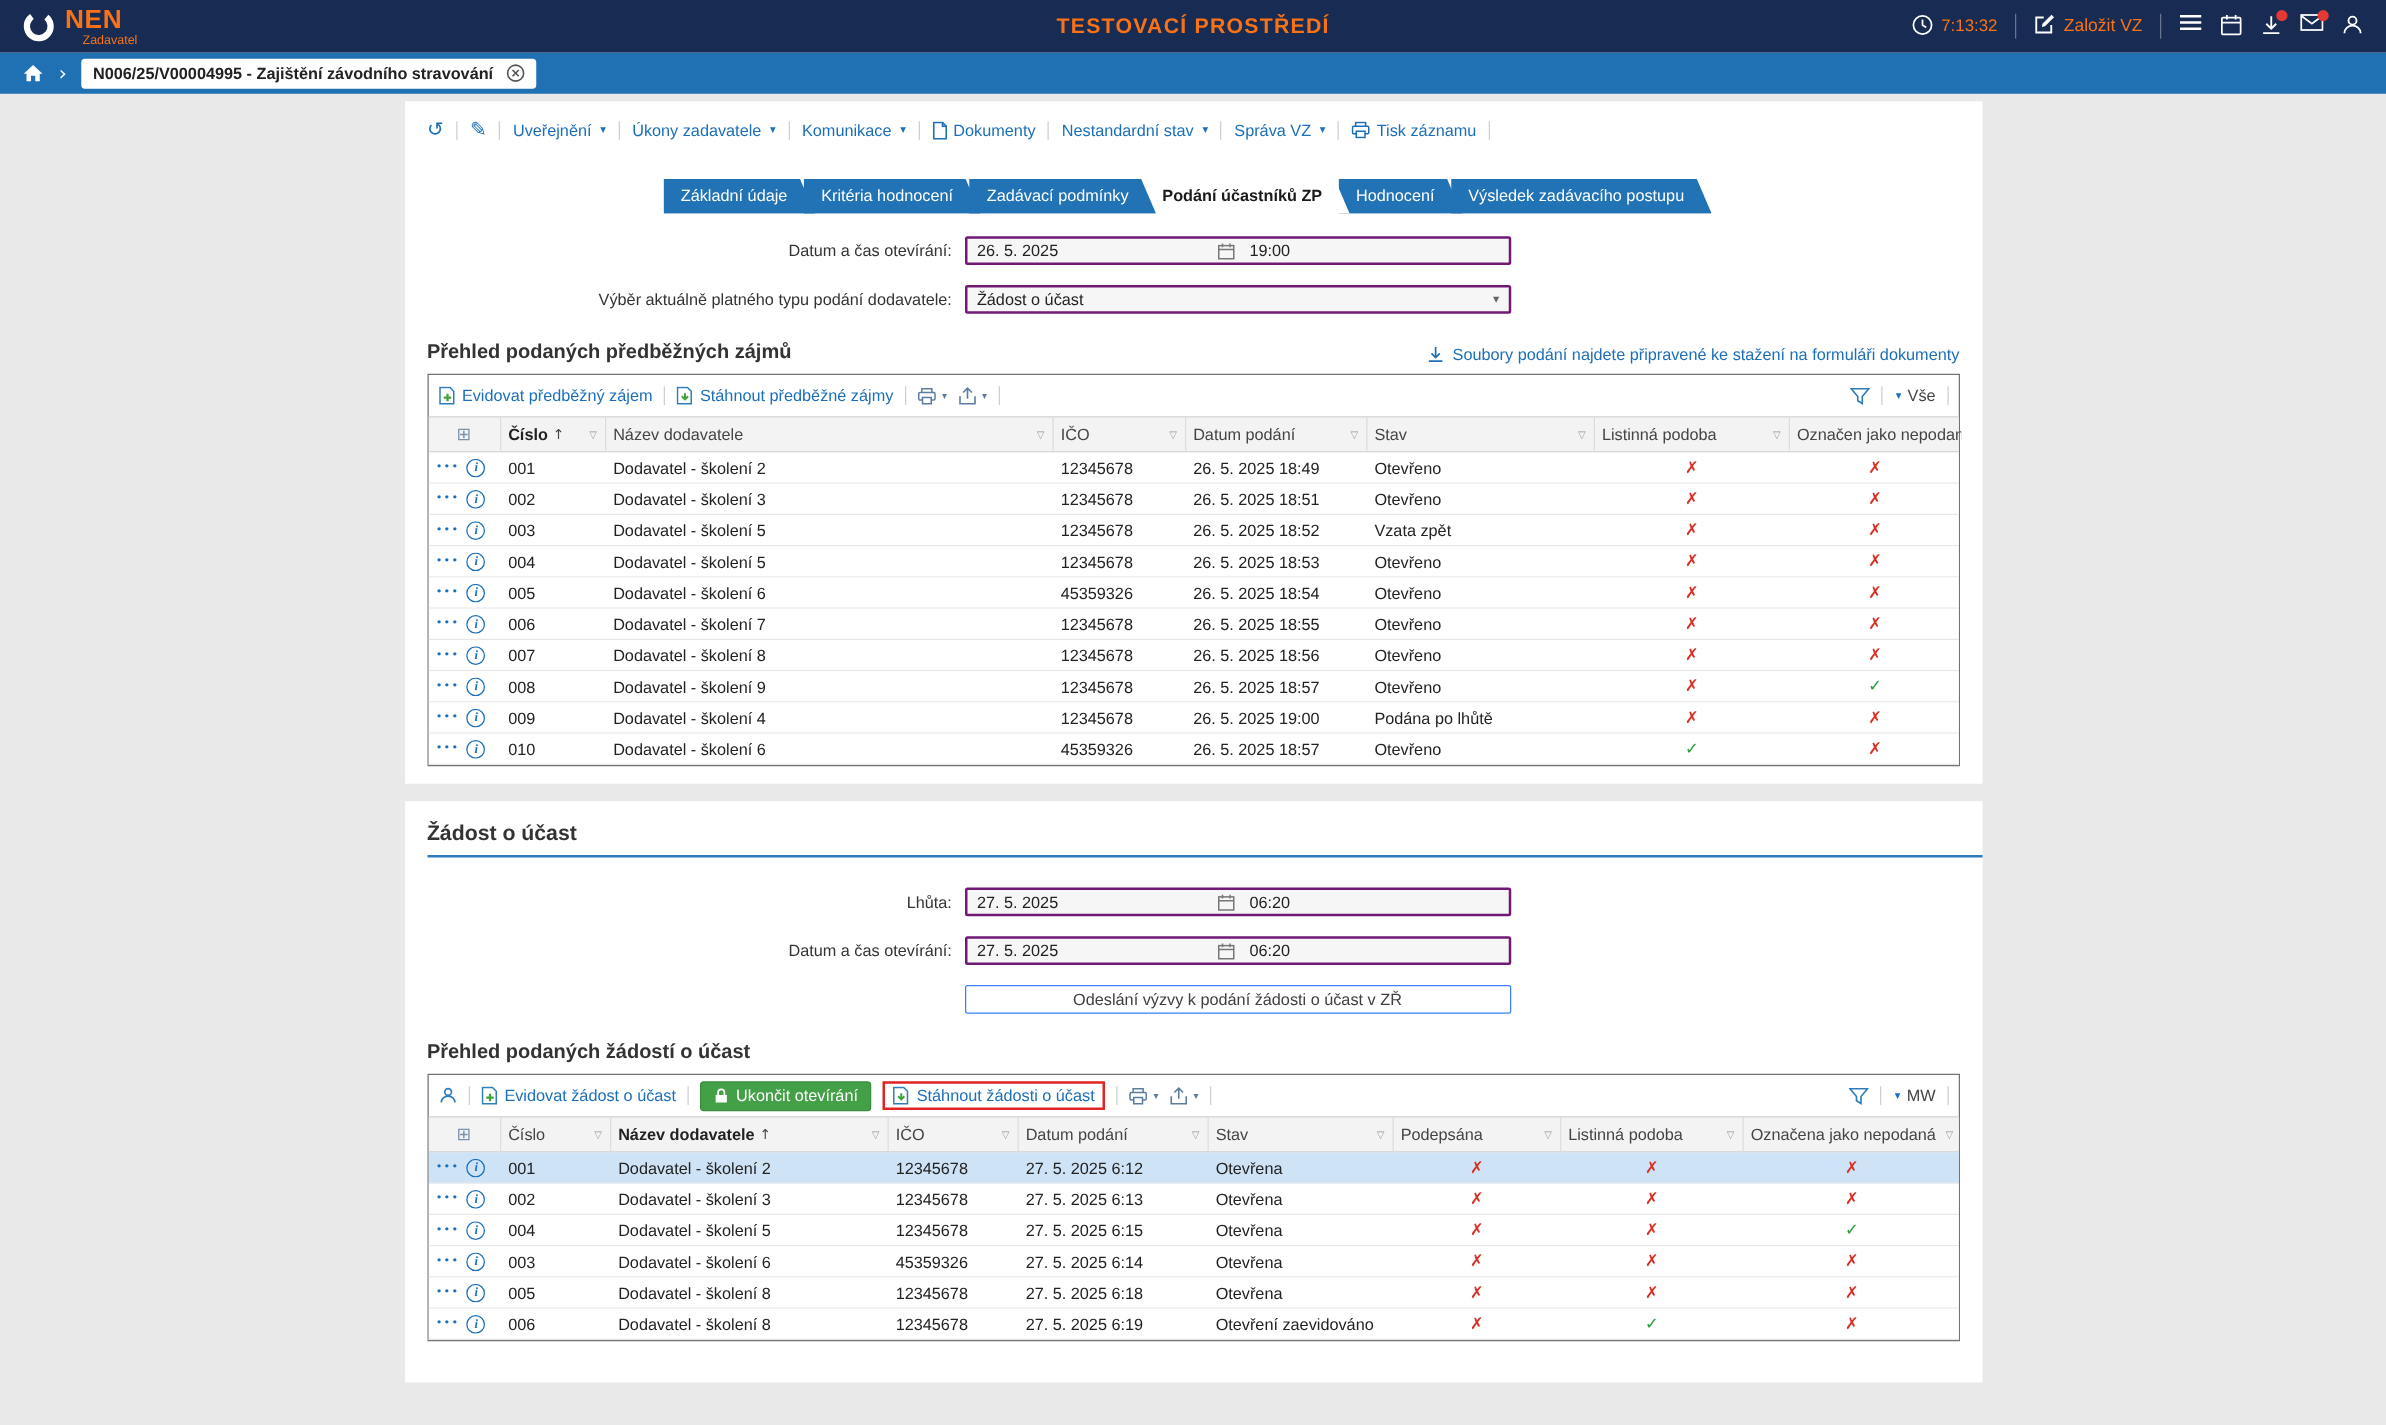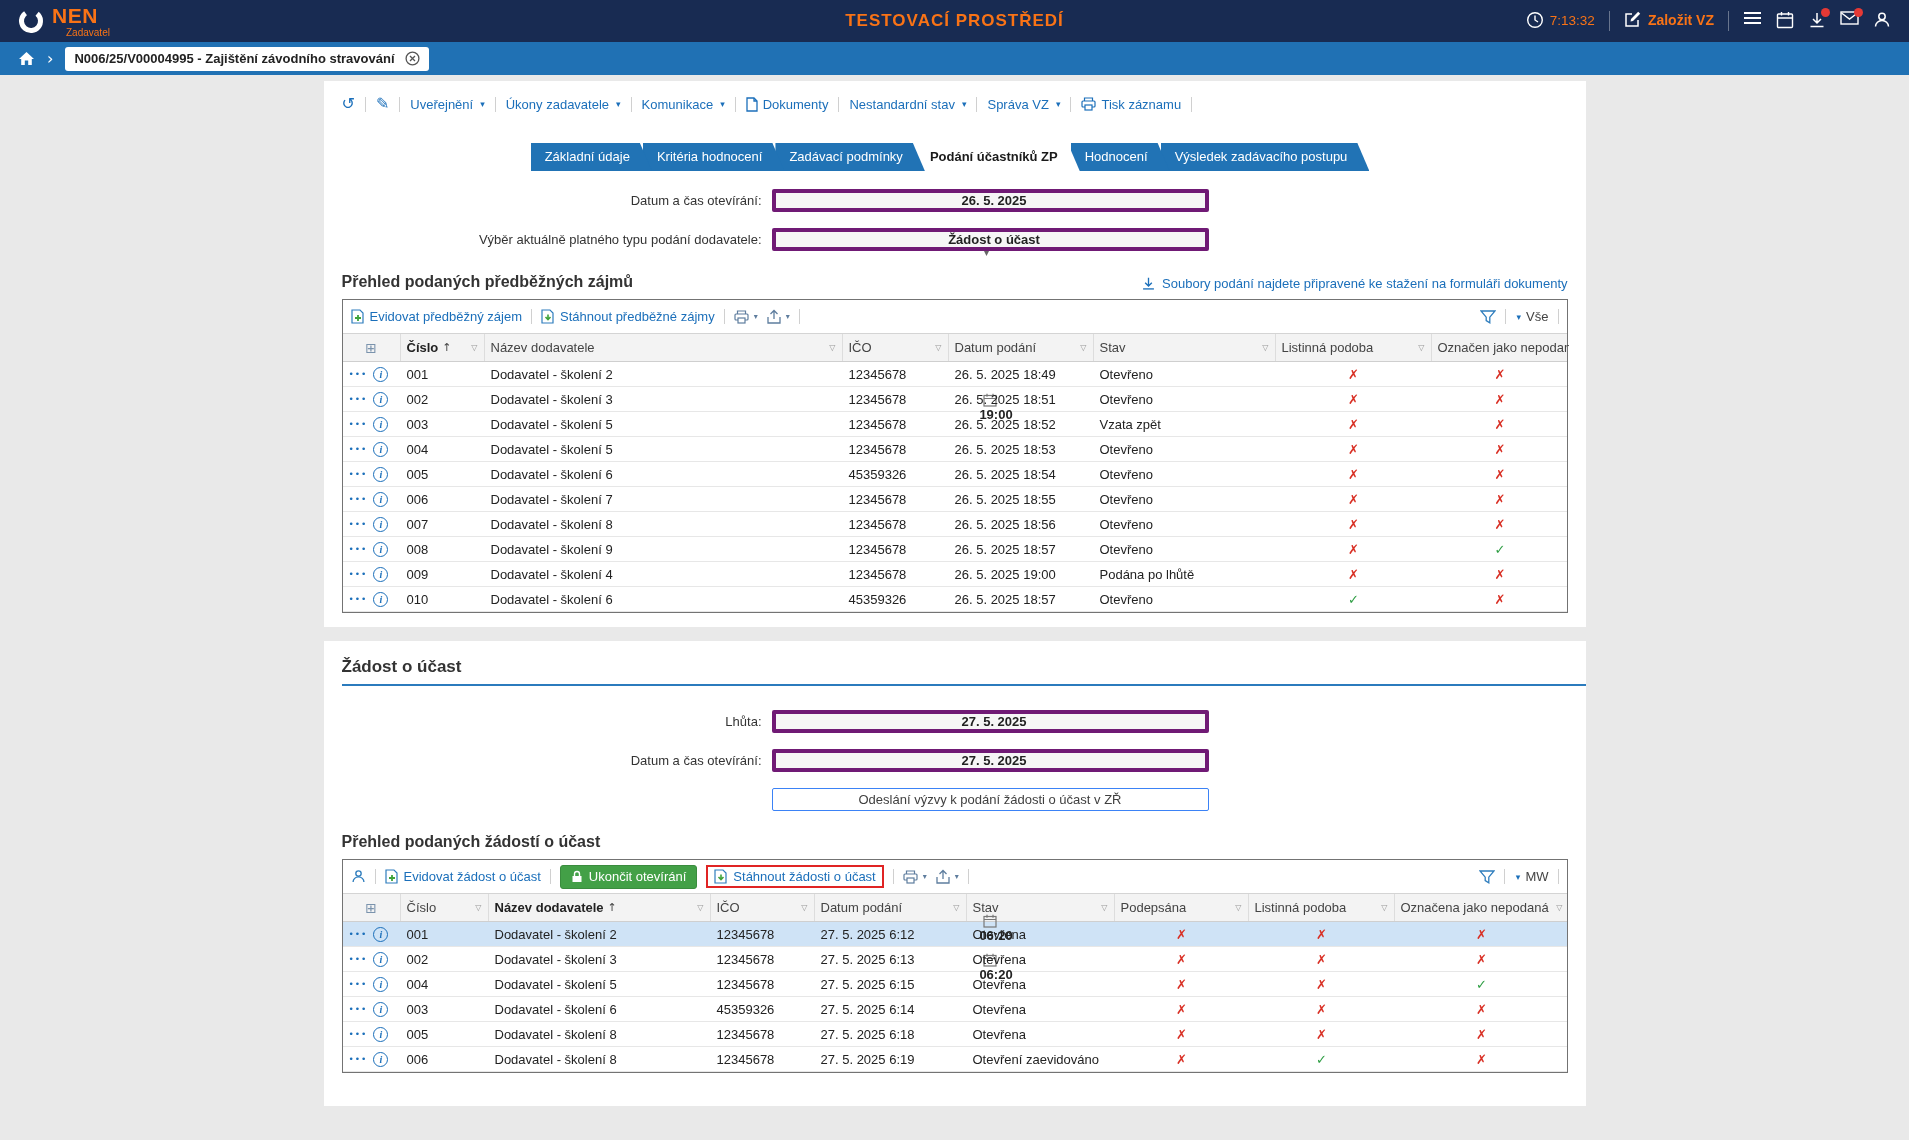--- a/index.html
+++ b/index.html
@@ -13,21 +13,21 @@
 
   
   .topbar { height:42px; background:#182b52; display:flex; align-items:center; padding:0 18px; position:relative; color:#f97316; }
   .logo { display:flex; align-items:center; gap:8px; cursor:pointer; }
   .logo-txt { display:flex; flex-direction:column; line-height:1; }
   .logo-name { font-size:21px; font-weight:bold; letter-spacing:.5px; }
   .logo-sub { font-size:10px; margin-top:2px; margin-left:14px; }
   .env-title { position:absolute; left:50%; transform:translateX(-50%); font-size:17px; font-weight:bold; letter-spacing:1px; }
   .topbar-right { margin-left:auto; display:flex; align-items:flex-start; gap:14px; }
   .tb-time { display:flex; align-items:center; gap:6px; font-size:13.5px; }
-  .tb-newvz { display:flex; align-items:center; gap:7px; font-weight:bold; font-size:14px; cursor:pointer; }
+  .tb-newvz { display:flex; align-items:center; gap:7px; font-weight:normal; font-size:14px; cursor:pointer; }
   .hdr-div { width:1px; height:20px; background:rgba(255,255,255,.35); }
   .hdr-ic { position:relative; display:flex; align-items:center; cursor:pointer; }
   .badge { position:absolute; top:-3px; right:-4px; width:9px; height:9px; background:#e53935; border-radius:50%; }
 
   
   .crumbbar { height:33px; background:#2071b4; display:flex; align-items:center; gap:12px; padding:0 18px; }
   .crumb-chevron { color:#fff; font-size:16px; line-height:1; }
   .crumb-pill { background:#fff; border-radius:3px; height:24px; display:flex; align-items:center; gap:10px; padding:0 9px; font-weight:bold; color:#222; cursor:pointer; }
 
   
@@ -48,22 +48,22 @@
          font-size:13px; clip-path:polygon(0 0,calc(100% - 12px) 0,100% 100%,0 100%);
          margin-right:-9px; cursor:pointer; white-space:nowrap; }
   .tab:nth-child(1){z-index:6}.tab:nth-child(2){z-index:5}.tab:nth-child(3){z-index:4}
   .tab:nth-child(4){z-index:3}.tab:nth-child(5){z-index:2}.tab:nth-child(6){z-index:1}
   .tab.active { background:#fff; color:#1a1a1a; font-weight:bold; }
 
   
   .fgroup { margin-top:18px; display:flex; flex-direction:column; gap:16px; }
   .frow { display:flex; align-items:center; }
   .flabel { flex:0 0 430px; text-align:right; padding-right:10px; color:#333; }
-  .fbox { width:437px; height:23px; background:#f6f6f6; border:4px solid #701a75; border-radius:2px;
-          display:flex; align-items:center; font-weight:bold; color:#222; cursor:pointer;flex-direction:column; }
+  .fbox { width:437px; height:23px; background:#f6f6f6; border:2px solid #701a75; border-radius:2px;
+          display:flex; align-items:center; font-weight:normal; color:#222; cursor:pointer; }
   .fbox .date { padding-left:8px; flex:0 0 200px; }
   .fbox .cal { color:#777; display:flex; }
   .fbox .time { margin-left:12px; }
   .fbox.select .val { flex:1; padding-left:8px; }
   .fbox.select .dd { padding-right:7px; color:#666; font-size:10px; }
   .btn-disabled { width:437px; height:23px; background:#ebebeb; border:1px solid #cfcfcf; border-radius:2px;
                   color:#9a9a9a; font-size:13px; font-family:inherit; }
   .btn-linklike { width:437px; height:23px; background:#fff; border:1px solid #3b82f6; border-radius:2px;
                   color:#404040; font-size:13px; font-family:inherit; cursor:pointer; }
 

